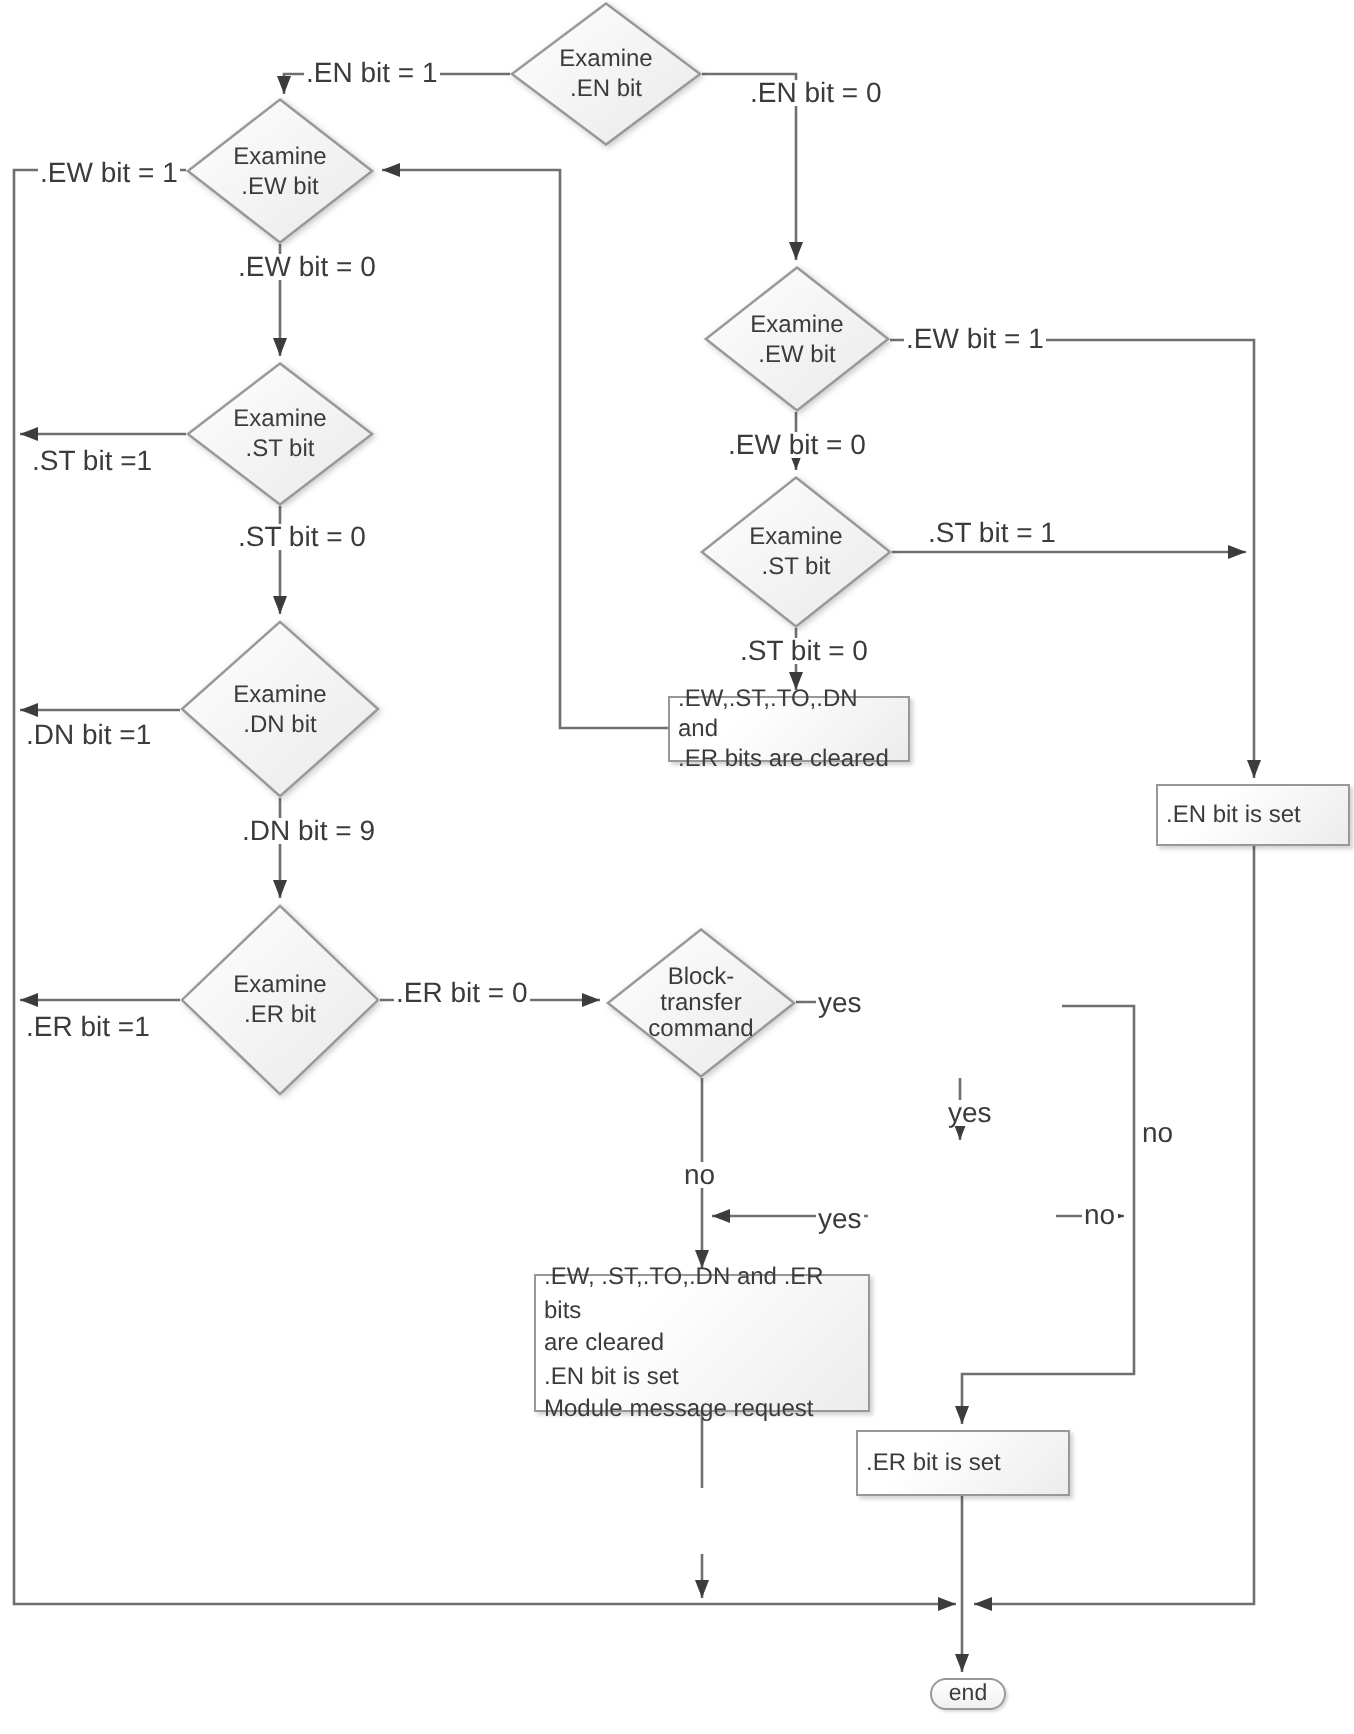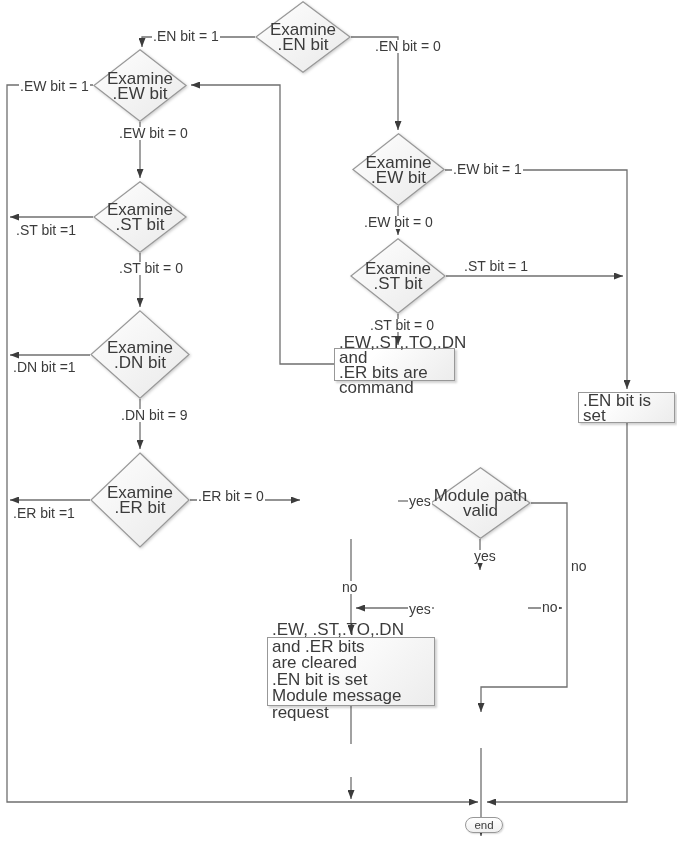--- a/index.html
+++ b/index.html
@@ -10,21 +10,21 @@
   
   #connectors{position:absolute;left:0;top:0;z-index:1}
   #connectors path.edge{fill:none;stroke:var(--line,#6f6f6f);stroke-width:1.3}
   .ahead{fill:var(--arrow,#3c3c3c)}
 
   
   .diamond{position:absolute;z-index:2;display:flex;align-items:center;justify-content:center}
   .diamond>svg{position:absolute;left:0;top:0;width:100%;height:100%;overflow:visible;
                filter:drop-shadow(1.5px 1.5px 1.5px rgba(0,0,0,.22))}
   .diamond polygon{fill:url(#shapeGrad);stroke:var(--shape-border,#989898);stroke-width:1.2;vector-effect:non-scaling-stroke}
-  .slabel{position:relative;z-index:1;font-size:17px;line-height:15px;color:var(--text,#3b3b3b);
+  .slabel{position:relative;z-index:1;font-size:12px;line-height:15px;color:var(--text,#3b3b3b);
           text-align:center;white-space:pre-line}
 
   
   .pbox{position:absolute;z-index:2;border:1px solid var(--shape-border,#989898);
         background:linear-gradient(135deg,#ffffff 30%,#ececec 100%);
         box-shadow:1.5px 1.5px 2px rgba(0,0,0,.18);display:flex;align-items:center}
   .pbox .slabel{text-align:left;padding:1px 4px}
   .pbox.tall .slabel{line-height:16.5px}
 
   
@@ -132,49 +132,53 @@
   </div>
 
   <div class="diamond" style="left:350px;top:238px;width:96px;height:76px">
     <svg viewBox="0 0 100 100" preserveAspectRatio="none">
         <polygon points="50,1 99,50 50,99 1,50"></polygon>
       </svg>
     <div class="slabel">Examine
 .ST bit</div>
   </div>
 
-
-  <div class="diamond" style="left:430px;top:467px;width:101px;height:72px">
-    <svg viewBox="0 0 100 100" preserveAspectRatio="none">
-        <polygon points="50,1 99,50 50,99 1,50"></polygon>
-      </svg>
-    <div class="slabel">Module path
-valid</div>
-  </div>
+  <div class="diamond" style="left:303px;top:464px;width:95px;height:75px">
+    <svg viewBox="0 0 100 100" preserveAspectRatio="none">
+        <polygon points="50,1 99,50 50,99 1,50"></polygon>
+      </svg>
+    <div class="slabel" style="line-height:13px">Block-
+transfer
+command</div>
+  </div>
+
 
 
   <div class="pbox" style="left:334px;top:348px;width:121px;height:33px">
     <div class="slabel">.EW,.ST,.TO,.DN and
-.ER bits are command</div>
+.ER bits are cleared</div>
   </div>
 
   <div class="pbox" style="left:578px;top:392px;width:97px;height:31px">
     <div class="slabel">.EN bit is set</div>
   </div>
 
   <div class="pbox tall" style="left:267px;top:637px;width:168px;height:69px">
     <div class="slabel">.EW, .ST,.TO,.DN and .ER bits
 are cleared
 .EN bit is set
 Module message request</div>
   </div>
 
 
-
-  <div class="term" style="left:465px;top:817px;width:38px;height:16px">
+  <div class="pbox" style="left:428px;top:715px;width:107px;height:33px">
+    <div class="slabel">.ER bit is set</div>
+  </div>
+
+  <div class="term" style="left:465px;top:839px;width:38px;height:16px">
     <span>end</span>
   </div>
 
   <div class="elabel" style="left:152px;top:30px">.EN bit = 1</div>
   <div class="elabel" style="left:374px;top:40px">.EN bit = 0</div>
   <div class="elabel" style="left:19px;top:80px">.EW bit = 1</div>
   <div class="elabel" style="left:118px;top:127px">.EW bit = 0</div>
   <div class="elabel" style="left:15px;top:224px">.ST bit =1</div>
   <div class="elabel" style="left:118px;top:262px">.ST bit = 0</div>
   <div class="elabel" style="left:12px;top:361px">.DN bit =1</div>

